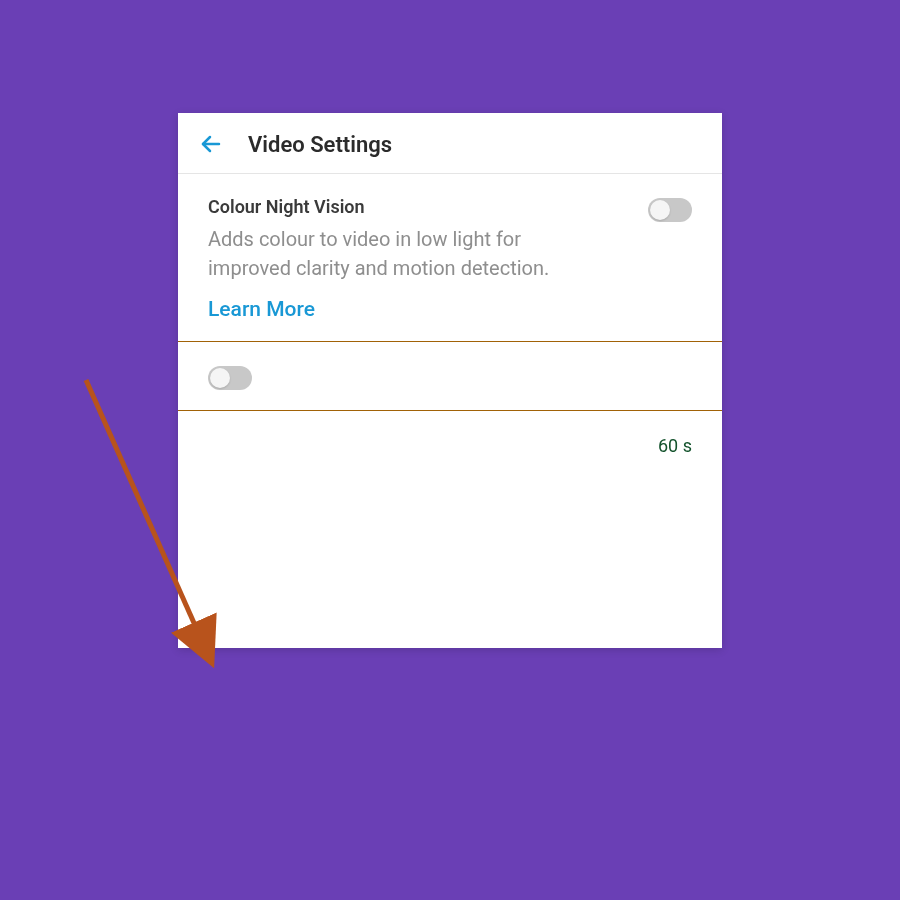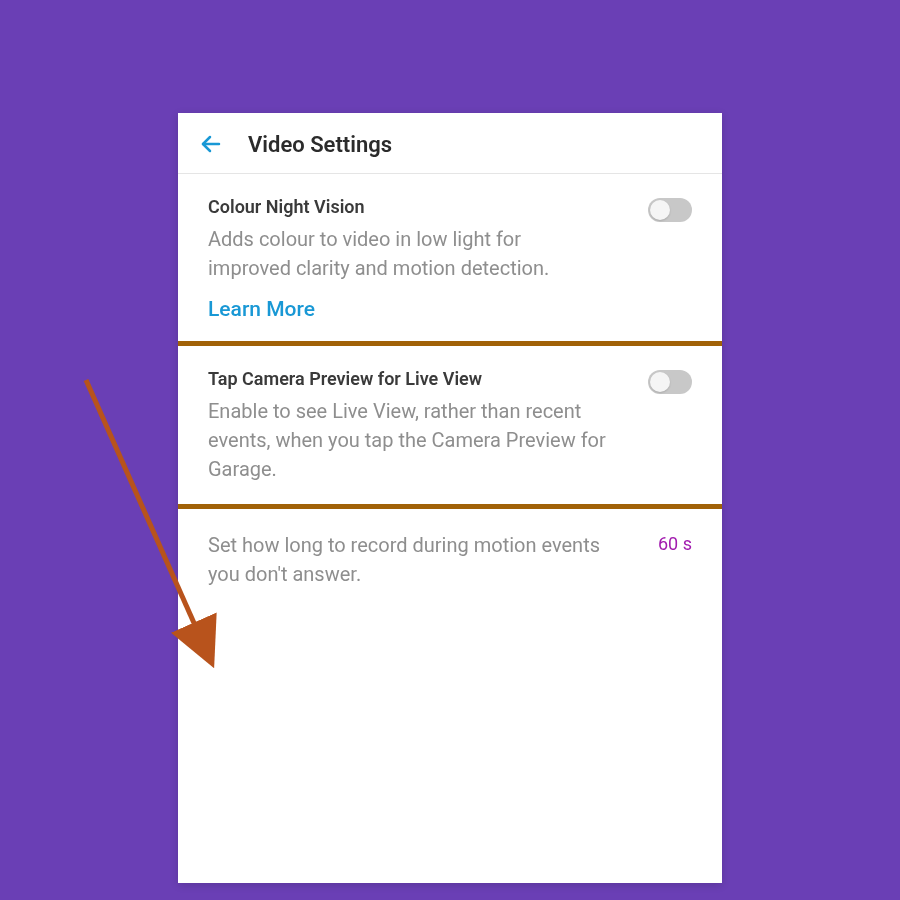--- a/index.html
+++ b/index.html
@@ -12,21 +12,21 @@
       height: 900px;
       background: #6a3fb5;
       font-family: -apple-system, BlinkMacSystemFont, "Segoe UI", Roboto, Helvetica, Arial, sans-serif;
       position: relative;
     }
     .panel {
       position: absolute;
       left: 178px;
       top: 113px;
       width: 544px;
-      height: 770px;
+      height: 535px;
       background: #ffffff;
       box-shadow: 0 2px 8px rgba(0,0,0,0.15);
       overflow: hidden;
     }
     .header {
       display: flex;
       align-items: center;
       padding: 18px 20px 16px 20px;
       border-bottom: 1px solid #e5e5e5;
     }
@@ -40,21 +40,21 @@
       color: #1998d5;
       cursor: pointer;
     }
     .header-title {
       font-size: 22px;
       font-weight: 600;
       color: #2b2b2b;
     }
     .setting-row {
       padding: 22px 30px 20px 30px;
-      border-bottom: 5px solid #a16207;
+      border-bottom: 1px solid #a16207;
       position: relative;
     }
     .setting-top {
       display: flex;
       justify-content: space-between;
       align-items: flex-start;
     }
     .setting-title {
       font-size: 18px;
       font-weight: 600;
@@ -90,21 +90,21 @@
       left: 2px;
       top: 2px;
       width: 20px;
       height: 20px;
       background: #f5f5f5;
       border-radius: 50%;
       box-shadow: 0 1px 2px rgba(0,0,0,0.15);
     }
     .value-text {
       font-size: 18px;
-      color: #a21caf;
+      color: #14532d;
       flex-shrink: 0;
       margin-top: 2px;
     }
     .annotation-arrow {
       position: absolute;
       left: 76px;
       top: 370px;
       pointer-events: none;
     }
   </style>
@@ -130,35 +130,30 @@
         <div class="learn-more">Learn More</div>
       </div>
       <div class="toggle">
         <div class="toggle-knob"></div>
       </div>
     </div>
   </div>
 
   <div class="setting-row">
     <div class="setting-top">
-      <div>
-        <div class="setting-title">Tap Camera Preview for Live View</div>
-        <div class="setting-desc">Enable to see Live View, rather than recent events, when you tap the Camera Preview for Garage.</div>
-      </div>
       <div class="toggle">
         <div class="toggle-knob"></div>
       </div>
     </div>
   </div>
 
 
   <div class="setting-row" style="border-bottom:none;">
     <div class="setting-top">
       <div>
-        <div class="setting-desc">Set how long to record during motion events you don't answer.</div>
       </div>
       <div class="value-text">60 s</div>
     </div>
   </div>
 </div>
 
 <svg class="annotation-arrow" width="160" height="310" viewBox="0 0 160 310">
   <defs>
     <marker id="arrowhead" markerWidth="10" markerHeight="10" refX="6" refY="5" orient="auto">
       <polygon points="0 0, 10 5, 0 10" fill="#b8531c"></polygon>

